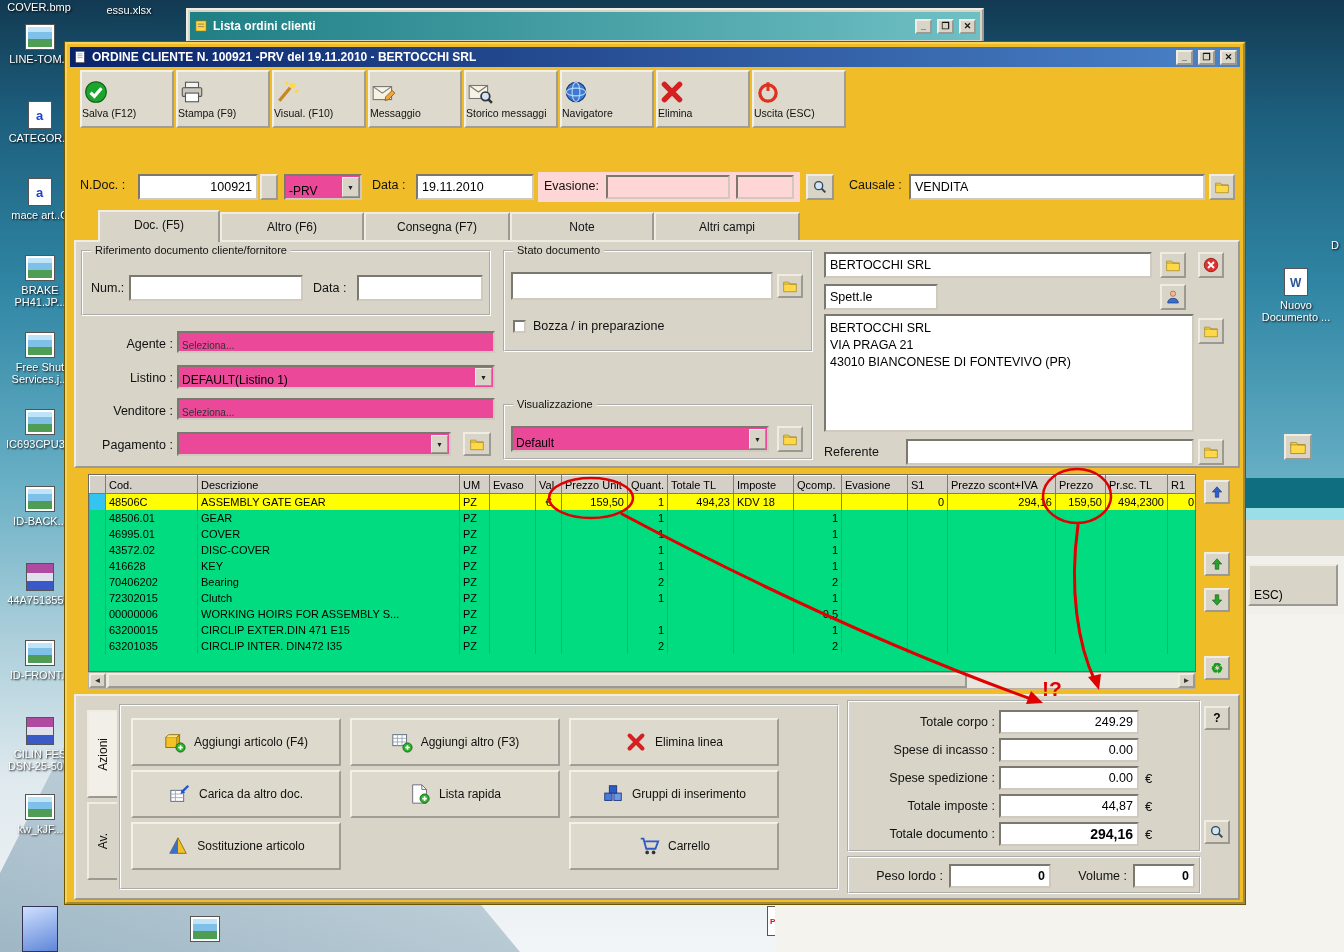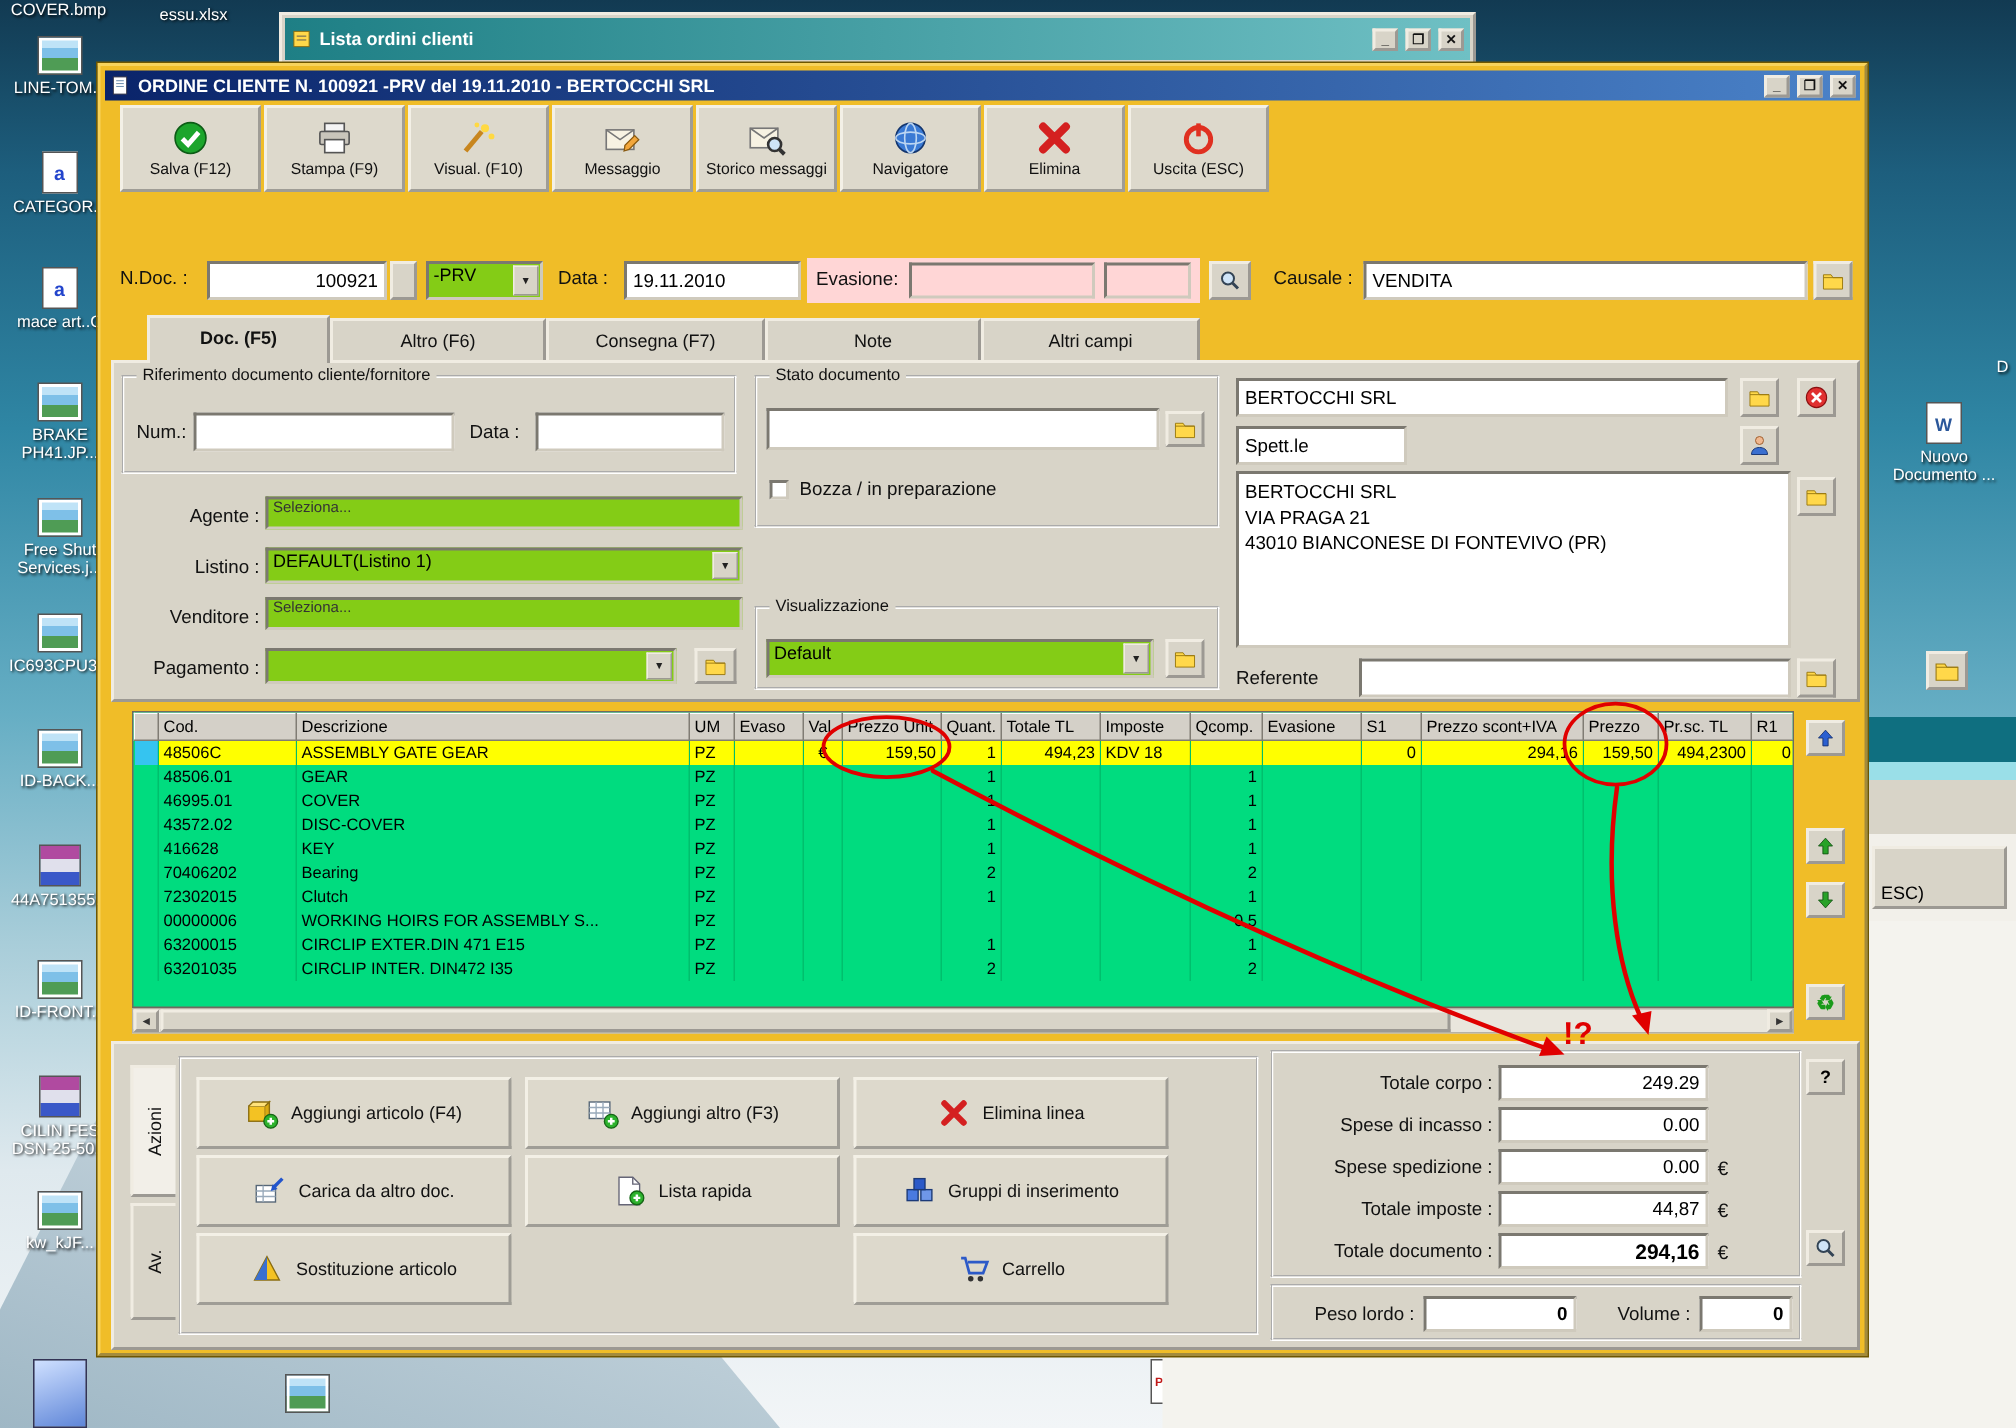--- a/index.html
+++ b/index.html
@@ -24,34 +24,34 @@
 .dicon.pdf{width:26px;height:30px;background:#fff;position:relative}
 .dicon.pdf::after{content:"PDF";position:absolute;left:2px;top:10px;color:#c01818;font-weight:bold;font-size:8px}
 
 .win-gray{background:var(--panel,#d8d4c8)}
 .btn{background:var(--panel,#d8d4c8);border:2px outset #f0ece2;cursor:pointer}
 .lab{position:absolute;font-size:12.5px;color:#111;white-space:nowrap}
 .lab.r{text-align:right}
 .field{position:absolute;background:#fff;border:2px inset #cfcabd;font-size:12.5px;color:#000;display:flex;align-items:center;padding:0 4px;white-space:nowrap;overflow:hidden}
 .field.r{justify-content:flex-end}
 .field.pink{background:var(--pink,#ffd6d6)}
-.combo{position:absolute;background:#84cc16;border:2px inset #cfcabd;font-size:12px;display:flex;align-items:flex-start;padding:0 3px;white-space:nowrap;overflow:hidden}
+.combo{position:absolute;background:#ec4899;border:2px inset #cfcabd;font-size:12px;display:flex;align-items:flex-end;padding:0 3px;white-space:nowrap;overflow:hidden}
 .combo .arrowbtn{position:absolute;right:1px;top:1px;bottom:1px;width:17px;background:var(--panel,#d8d4c8);border:1px outset #f0ece2;font-size:7px;display:flex;align-items:center;justify-content:center;color:#222}
 .sel-placeholder{font-size:10px;color:#333}
 .groupbox{position:absolute;border:2px groove #ffffff}
 .legend{position:absolute;top:-8px;left:8px;background:var(--panel,#d8d4c8);padding:0 4px;font-size:11px;color:#111;white-space:nowrap}
 .tab{position:absolute;background:var(--panel,#d8d4c8);border:2px outset #f0ece2;border-bottom:none;text-align:center;font-size:12px;padding-top:6px;color:#111;cursor:pointer;z-index:2}
-.tab.active{font-weight:bold;z-index:4}
+.tab.active{font-weight:normal;z-index:4}
 .smbtn{position:absolute;display:flex;align-items:center;justify-content:center;background:var(--panel,#d8d4c8);border:2px outset #f0ece2;cursor:pointer;font-size:12px}
 
 .tbar-main{position:absolute;left:3px;top:3px;right:3px;height:20px;background:linear-gradient(90deg,var(--tb1,#0a246a),var(--tb2,#4a82c8));display:flex;align-items:center;padding:0 3px;color:#fff;font-size:12px;font-weight:bold;gap:5px}
 .tbar-teal{background:linear-gradient(90deg,var(--teal1,#1e7f85),var(--teal2,#6fc0c4));display:flex;align-items:center;padding:0 4px;color:#fff;font-size:12px;font-weight:bold;gap:5px}
 .wbtn{width:17px;height:15px;background:var(--panel,#d8d4c8);border:2px outset #f0ece2;font-size:9px;font-weight:bold;color:#111;display:flex;align-items:center;justify-content:center;cursor:pointer}
 
-.tbtn{width:94px;height:58px;background:#ddd9cc;border:2px outset #f3f0e6;display:flex;flex-direction:column;align-items:center;justify-content:center;gap:2px;cursor:pointer}
+.tbtn{width:94px;height:58px;background:#ddd9cc;border:2px outset #f3f0e6;display:flex;flex-direction:column;align-items:flex-start;justify-content:center;gap:2px;cursor:pointer}
 .tbtn .cap{font-size:10.5px;color:#111;white-space:nowrap}
 
 .gridwrap{position:absolute;background:var(--green,#00dc7f);overflow:hidden}
 table.grid{border-collapse:collapse;table-layout:fixed;width:1108px}
 table.grid th{height:18px;background:#d4d0c8;border:1px solid;border-color:#fff #807c74 #807c74 #fff;font-size:11px;font-weight:normal;text-align:left;padding:0 3px;white-space:nowrap;overflow:hidden}
 table.grid td{height:16px;font-size:11px;padding:0 3px;white-space:nowrap;overflow:hidden;border-right:1px solid rgba(0,60,30,.18);color:#000}
 table.grid tbody tr{background:var(--green,#00dc7f)}
 table.grid tbody tr.selected{background:var(--yellow,#ffff00)}
 table.grid tbody tr.selected td.selcell{background:var(--cyan,#35c4f0)}
 td.r,th.r{text-align:right}td.c{text-align:center}

